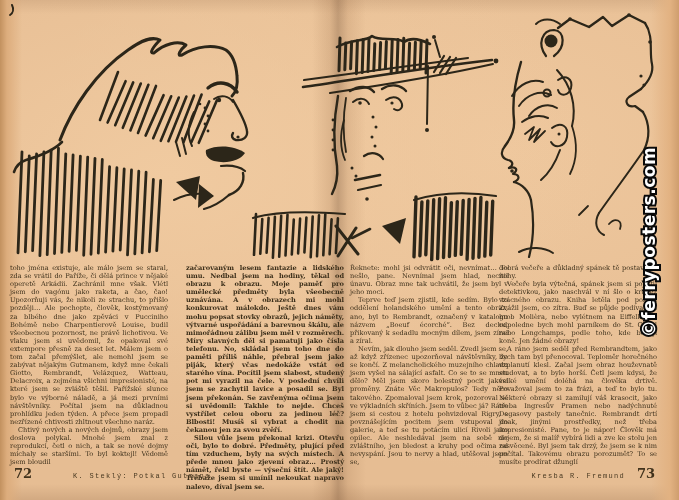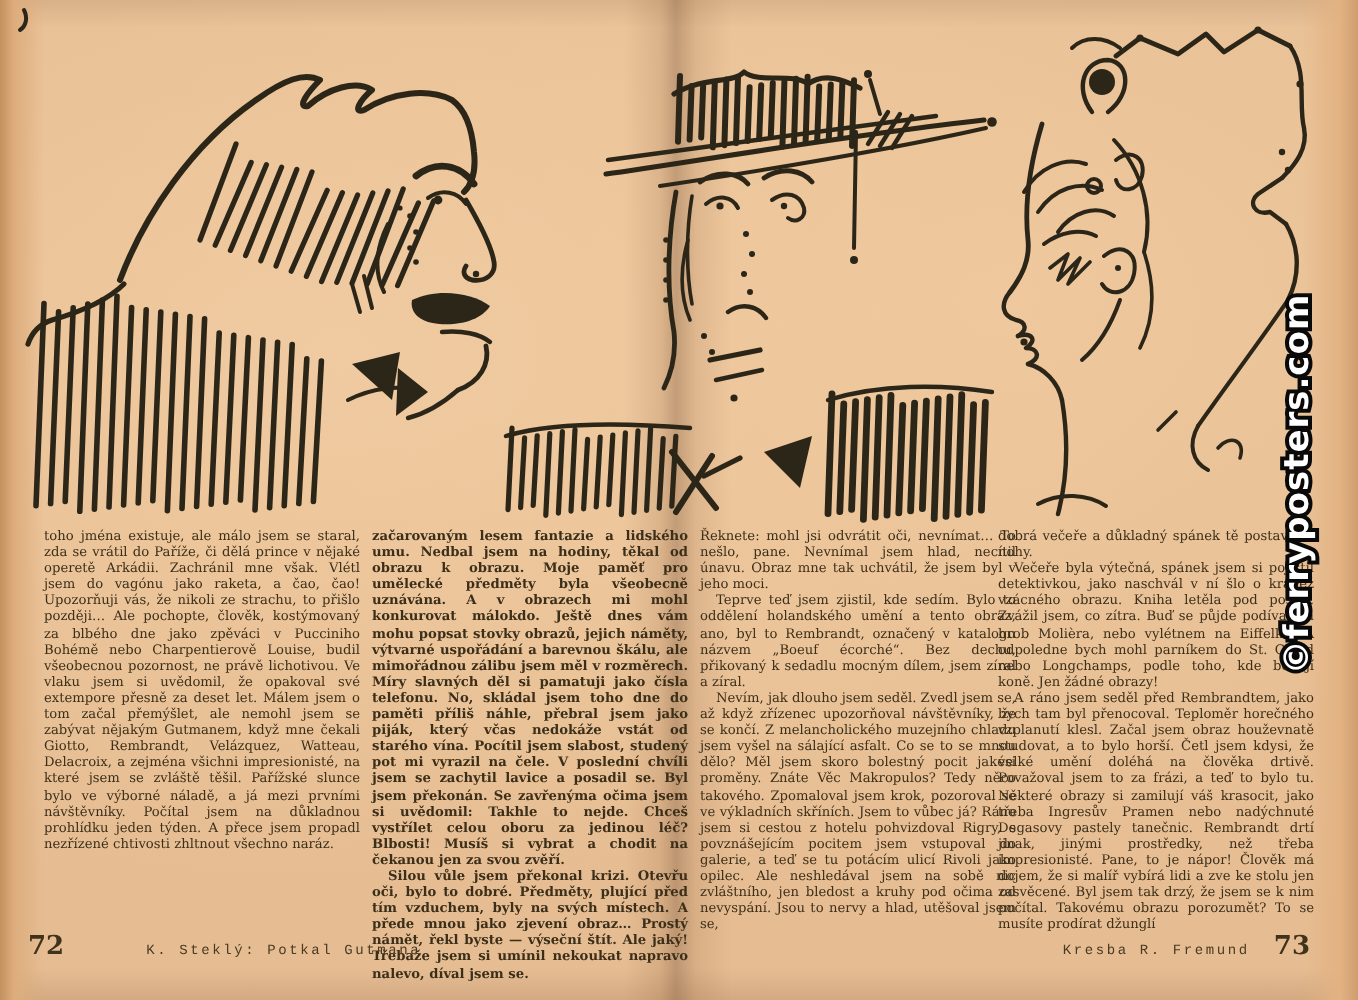--- a/index.html
+++ b/index.html
@@ -17,21 +17,21 @@
       #e6bd93;
   }
   .sketch{position:absolute;left:0;top:0;z-index:2;}
   .col{
     position:absolute;top:264px;width:158px;
     font-size:6.6px;line-height:8.1px;text-align:justify;
     color:#3c2f1a;z-index:3;
   }
   .col p{margin:0;}
   .col p.indent{text-indent:8px;}
-  #col1{left:22px;}
+  #col1{left:10px;}
   #col2{left:186px;font-weight:bold;}
   #col3{left:350px;}
   #col4{left:499px;}
   .footer{position:absolute;top:466px;z-index:3;color:#41321c;display:flex;align-items:baseline;}
   .footer .pnum{font-weight:bold;font-size:13px;font-family:"DejaVu Serif",serif;}
   .footer .cap{font-size:7px;letter-spacing:1.3px;font-family:Liberation Mono, monospace;color:#4a3a22;margin-left:27px;}
   #footer-left{left:14px;gap:14px;justify-content:space-between;}
   #footer-right{right:24px;gap:12px;}
   .watermark{
     position:absolute;left:649px;top:242px;z-index:5;white-space:nowrap;
@@ -241,20 +241,21 @@
       <path d="M609,224 C615,217 623,220 620,229" stroke-width="1.8"></path>
       <path d="M588,206 L579,215" stroke-width="1.8"></path>
       <circle cx="650" cy="42" r="1.8" fill="#2c2619" stroke="none"></circle>
       <circle cx="641" cy="76" r="1.6" fill="#2c2619" stroke="none"></circle>
       <circle cx="644" cy="85" r="1.6" fill="#2c2619" stroke="none"></circle>
     </g>
   </svg>
 
   <div class="col" id="col1">
     <p>toho jména existuje, ale málo jsem se staral, zda se vrátil do Paříže, či dělá prince v nějaké operetě Arkádii. Zachránil mne však. Vlétl jsem do vagónu jako raketa, a čao, čao! Upozorňuji vás, že nikoli ze strachu, to přišlo později… Ale pochopte, člověk, kostýmovaný za blbého dne jako zpěváci v Pucciniho Bohémě nebo Charpentierově Louise, budil všeobecnou pozornost, ne právě lichotivou. Ve vlaku jsem si uvědomil, že opakoval své extempore přesně za deset let. Málem jsem o tom začal přemýšlet, ale nemohl jsem se zabývat nějakým Gutmanem, když mne čekali Giotto, Rembrandt, Velázquez, Watteau, Delacroix, a zejména všichni impresionisté, na které jsem se zvláště těšil. Pařížské slunce bylo ve výborné náladě, a já mezi prvními návštěvníky. Počítal jsem na důkladnou prohlídku jeden týden. A přece jsem propadl nezřízené chtivosti zhltnout všechno naráz.</p>
+    <p class="indent">Chtivý nových a nových dojmů, obrazy jsem doslova polykal. Mnohé jsem znal z reprodukcí, četl o nich, a tak se nové dojmy míchaly se staršími. To byl koktejl! Vědomě jsem bloudil</p>
   </div>
   <div class="col" id="col2">
     <p>začarovaným lesem fantazie a lidského umu. Nedbal jsem na hodiny, těkal od obrazu k obrazu. Moje paměť pro umělecké předměty byla všeobecně uznávána. A v obrazech mi mohl konkurovat málokdo. Ještě dnes vám mohu popsat stovky obrazů, jejich náměty, výtvarné uspořádání a barevnou škálu, ale mimořádnou zálibu jsem měl v rozměrech. Míry slavných děl si pamatuji jako čísla telefonu. No, skládal jsem toho dne do paměti příliš náhle, přebral jsem jako piják, který včas nedokáže vstát od starého vína. Pocítil jsem slabost, studený pot mi vyrazil na čele. V poslední chvíli jsem se zachytil lavice a posadil se. Byl jsem překonán. Se zavřenýma očima jsem si uvědomil: Takhle to nejde. Chceš vystřílet celou oboru za jedinou léč? Blbosti! Musíš si vybrat a chodit na čekanou jen za svou zvěří.</p>
     <p class="indent">Silou vůle jsem překonal krizi. Otevřu oči, bylo to dobré. Předměty, plující před tím vzduchem, byly na svých místech. A přede mnou jako zjevení obraz… Prostý námět, řekl byste — výseční štít. Ale jaký! Třebaže jsem si umínil nekoukat napravo nalevo, díval jsem se.</p>
   </div>
   <div class="col" id="col3">
     <p>Řeknete: mohl jsi odvrátit oči, nevnímat… To nešlo, pane. Nevnímal jsem hlad, necítil únavu. Obraz mne tak uchvátil, že jsem byl v jeho moci.</p>
     <p class="indent">Teprve teď jsem zjistil, kde sedím. Bylo to oddělení holandského umění a tento obraz, ano, byl to Rembrandt, označený v katalogu názvem „Boeuf écorché“. Bez dechu, přikovaný k sedadlu mocným dílem, jsem zíral a zíral.</p>
     <p class="indent">Nevím, jak dlouho jsem seděl. Zvedl jsem se, až když zřízenec upozorňoval návštěvníky, že se končí. Z melancholického muzejního chladu jsem vyšel na sálající asfalt. Co se to se mnou dělo? Měl jsem skoro bolestný pocit jakési proměny. Znáte Věc Makropulos? Tedy něco takového. Zpomaloval jsem krok, pozoroval se ve výkladních skříních. Jsem to vůbec já? Ráno jsem si cestou z hotelu pohvizdoval Rigry, s povznášejícím pocitem jsem vstupoval do galerie, a teď se tu potácím ulicí Rivoli jako opilec. Ale neshledával jsem na sobě nic zvláštního, jen bledost a kruhy pod očima od nevyspání. Jsou to nervy a hlad, utěšoval jsem se,</p>
   </div>

